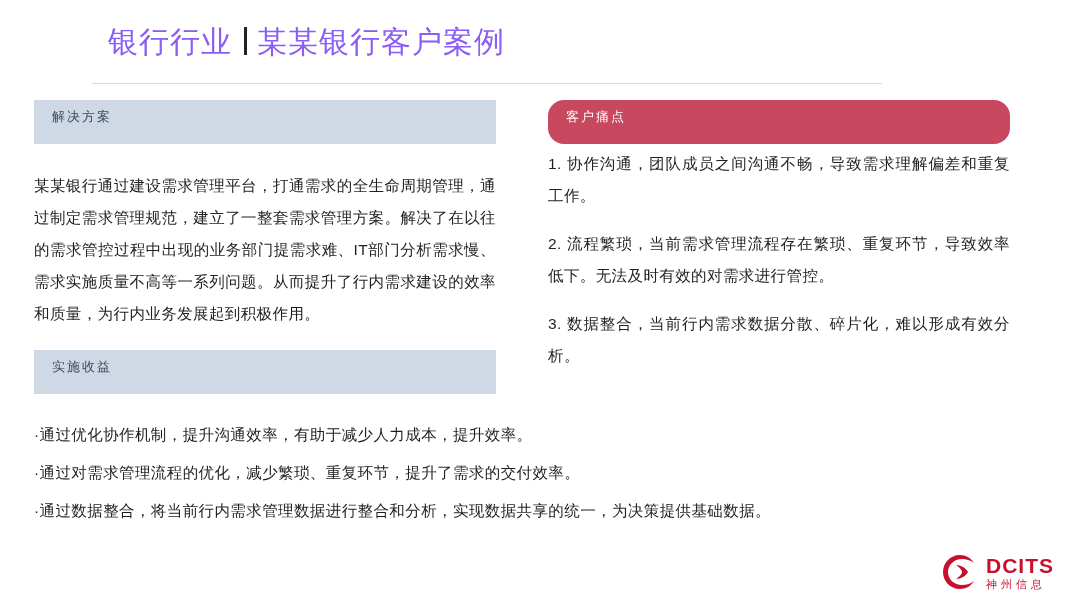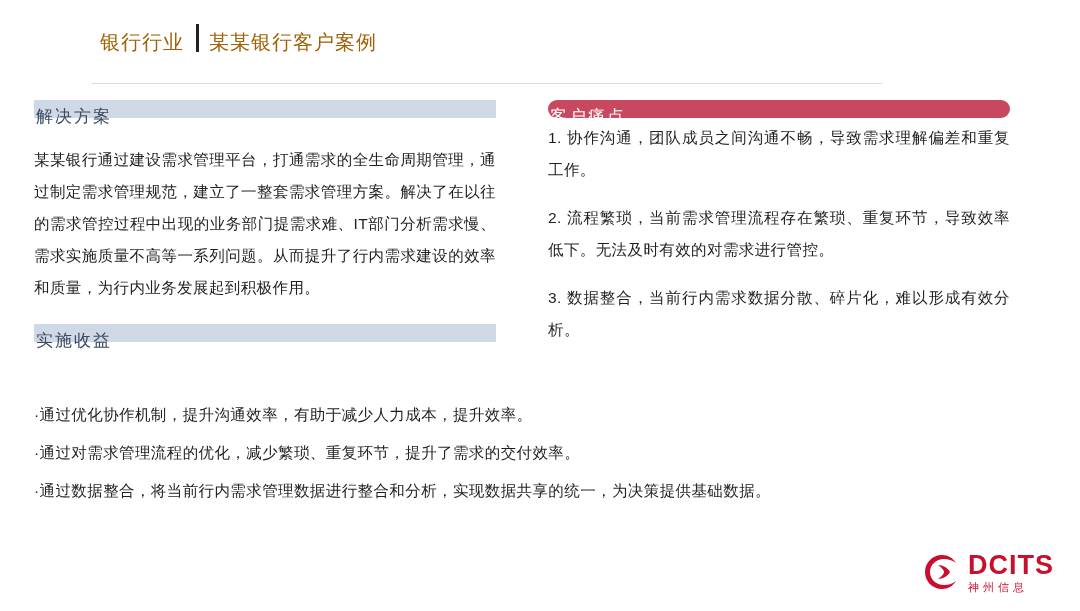--- a/index.html
+++ b/index.html
@@ -26,25 +26,25 @@
   
   .header {
     position: absolute;
     left: 0;
     top: 0;
     width: 1080px;
     height: 88px;
   }
   .title {
     position: absolute;
-    left: 100px;
+    left: 108px;
     top: 22px;
-    font-size: 20px;
+    font-size: 30px;
     line-height: 40px;
-    color: #a16207;
+    color: #8b5cf6;
     letter-spacing: 1px;
     white-space: nowrap;
     font-family: "Liberation Serif", serif;
     font-weight: normal;
   }
   .title .bar {
     display: inline-block;
     width: 3px;
     height: 28px;
     background: #222;
@@ -68,25 +68,25 @@
     width: 462px;
   }
   .col-right {
     position: absolute;
     left: 548px;
     top: 100px;
     width: 462px;
   }
 
   .band {
-    height: 18px;
+    height: 44px;
     line-height: 34px;
-    font-size: 17px;
+    font-size: 13px;
     letter-spacing: 2px;
-    padding-left: 2px;
+    padding-left: 18px;
     box-sizing: border-box;
     font-family: "Liberation Serif", serif;
   }
   .band-blue {
     background: #cfd9e6;
     color: #3b4b63;
   }
   .band-red {
     background: #c8495f;
     color: #ffffff;
@@ -111,21 +111,21 @@
 
   
   .band-second {
     margin-top: 20px;
   }
 
   
   .benefits {
     position: absolute;
     left: 34px;
-    top: 396px;
+    top: 416px;
     width: 980px;
   }
   .benefit-line {
     font-size: 15.5px;
     line-height: 38px;
     color: #1f1f1f;
     letter-spacing: 0.4px;
     white-space: nowrap;
   }
 
@@ -144,21 +144,21 @@
     position: relative;
     margin-right: 6px;
   }
   .logo-text {
     display: flex;
     flex-direction: column;
     justify-content: center;
     line-height: 1;
   }
   .logo-main {
-    font-size: 27px;
+    font-size: 21px;
     font-weight: bold;
     color: #c8102e;
     letter-spacing: 1px;
     font-family: "Liberation Sans", sans-serif;
   }
   .logo-sub {
     font-size: 11px;
     color: #c8102e;
     letter-spacing: 4px;
     margin-top: 3px;

